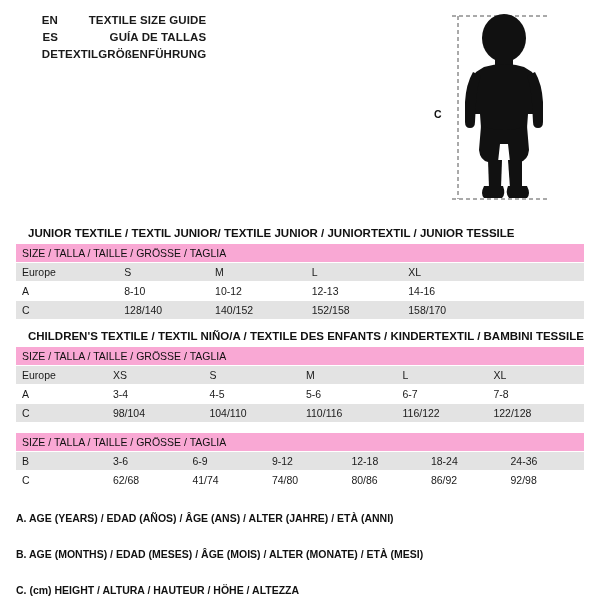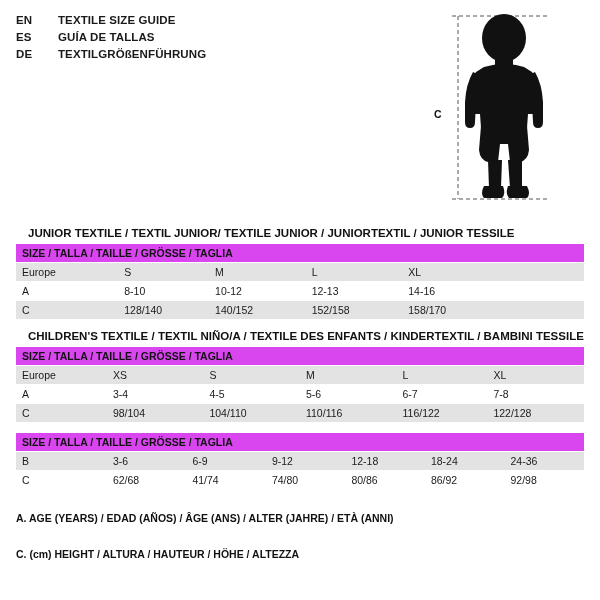--- a/index.html
+++ b/index.html
@@ -25,20 +25,21 @@
   
   .header {
     display: flex;
     align-items: flex-start;
   }
   .lang-table {
     border-collapse: collapse;
     font-size: 11.5px;
     font-weight: bold;
     letter-spacing: 0.1px;
+    text-align: right;
   }
   .lang-table td {
     padding: 0 0 5px 0;
     vertical-align: top;
     white-space: nowrap;
   }
   .lang-code {
     width: 42px;
     font-weight: bold;
   }
@@ -81,23 +82,23 @@
     border-collapse: collapse;
     width: 100%;
     font-size: 10.5px;
     table-layout: fixed;
   }
   table.size td {
     padding: 3px 0 3px 6px;
     border-bottom: 1px solid #ffffff;
   }
   tr.head td {
-    background: #d946ef;
+    background: #f9a8d4;
     color: #111;
-    font-weight: bold;
+    font-weight: normal;
     font-size: 10.5px;
     padding-top: 3px;
     padding-bottom: 3px;
   }
   tr.band td {
     background: #e3e3e3;
   }
   tr.plain td {
     background: #ffffff;
   }
@@ -295,16 +296,17 @@
         <td>80/86</td>
         <td>86/92</td>
         <td>92/98</td>
       </tr>
     </tbody>
       </table>
   </div>
 
   <div class="legend">
     <div>A. AGE (YEARS) / EDAD (AÑOS) / ÂGE (ANS) / ALTER (JAHRE) / ETÀ (ANNI)</div>
+    <div>B. AGE (MONTHS) / EDAD (MESES) / ÂGE (MOIS) / ALTER (MONATE) / ETÀ (MESI)</div>
     <div>C. (cm) HEIGHT / ALTURA / HAUTEUR / HÖHE / ALTEZZA</div>
   </div>
 
 </div>
 
 </body></html>

